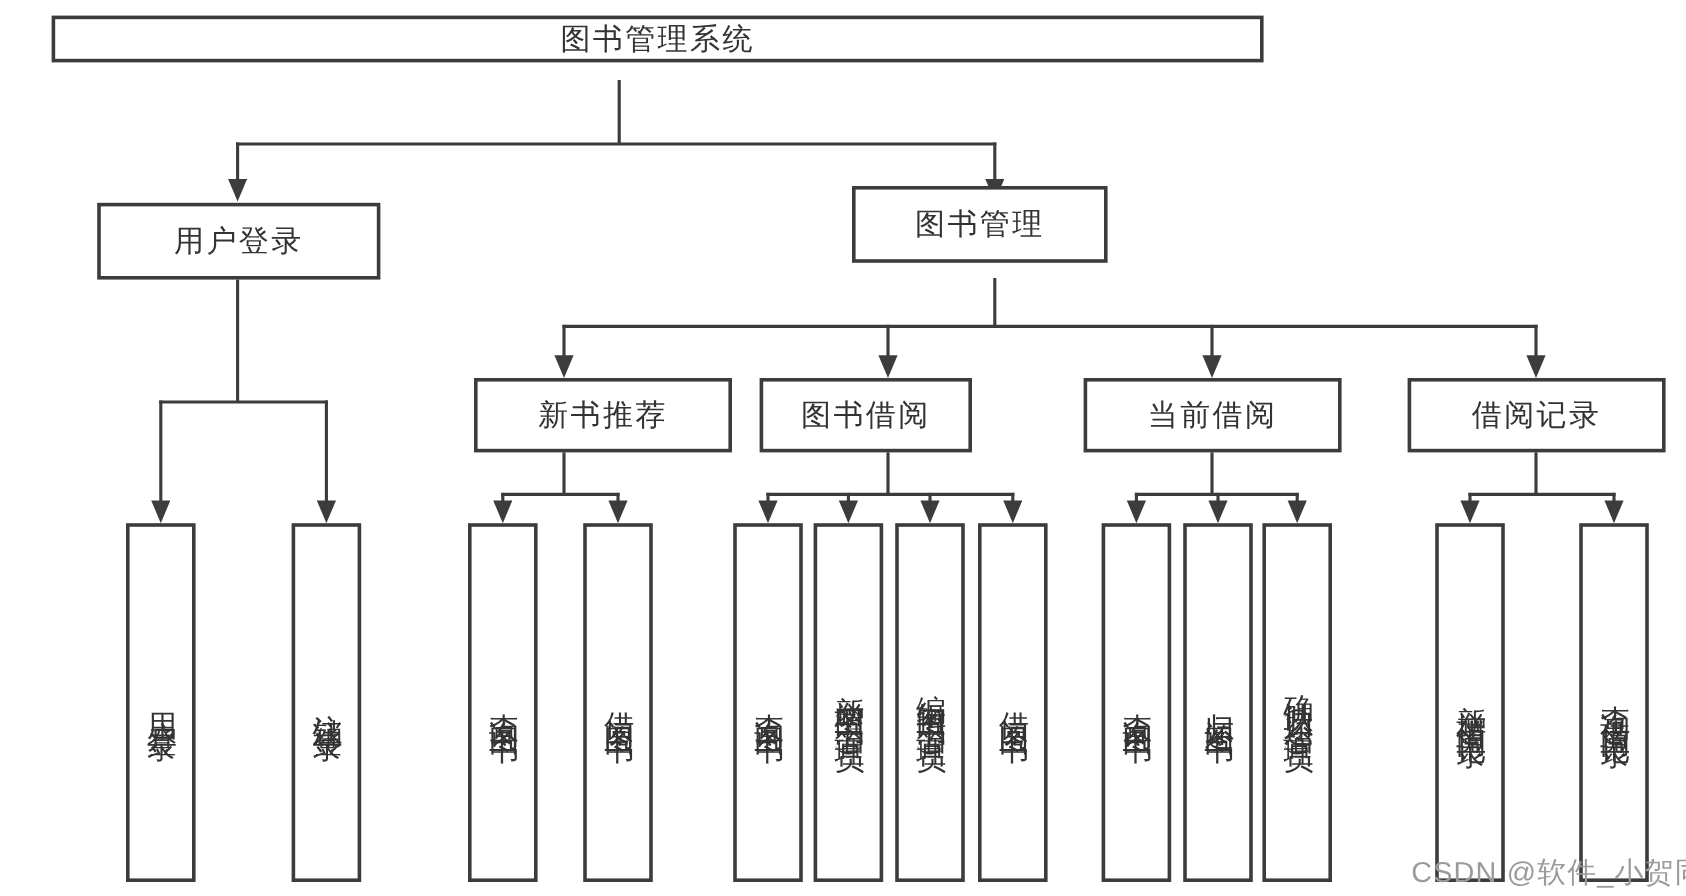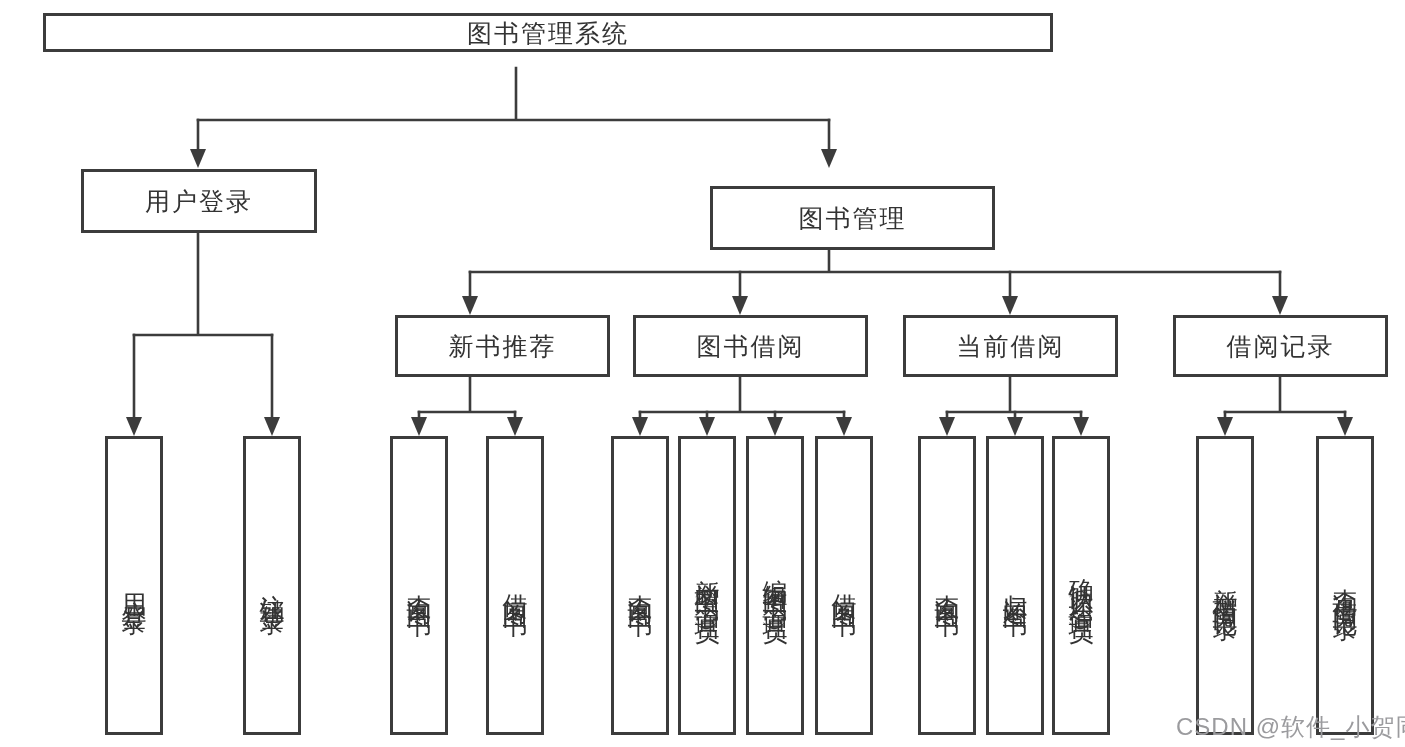--- a/index.html
+++ b/index.html
@@ -69,24 +69,24 @@
 
       <path d="M1280 377 V412 M1225 412 H1345"></path>
       <path d="M1225 412 V418" marker-end="url(#arw)"></path>
       <path d="M1345 412 V418" marker-end="url(#arw)"></path>
     </g>
   </svg>
 
   <div class="box lvl1">图书管理系统</div>
 
   <div class="box" style="left:81px;top:169px;width:236px;height:64px;">用户登录</div>
-  <div class="box" style="left:710px;top:186px;width:285px;height:64px;">图书管理</div>
+  <div class="box" style="left:710px;top:155px;width:213px;height:64px;">图书管理</div>
 
   <div class="box" style="left:363px;top:315px;width:215px;height:62px;margin-left:32px;">新书推荐</div>
-  <div class="box" style="left:633px;top:315px;width:235px;height:62px;">图书借阅</div>
+  <div class="box" style="left:633px;top:315px;width:177px;height:62px;">图书借阅</div>
   <div class="box" style="left:903px;top:315px;width:215px;height:62px;">当前借阅</div>
   <div class="box" style="left:1173px;top:315px;width:215px;height:62px;">借阅记录</div>
 
   <div class="box vbox" style="left:105px;">用户登录</div>
   <div class="box vbox" style="left:243px;">注销登录</div>
 
   <div class="box vbox" style="left:390px;">查询图书</div>
   <div class="box vbox" style="left:486px;">借阅图书</div>
 
   <div class="box vbox" style="left:611px;">查询图书</div>

